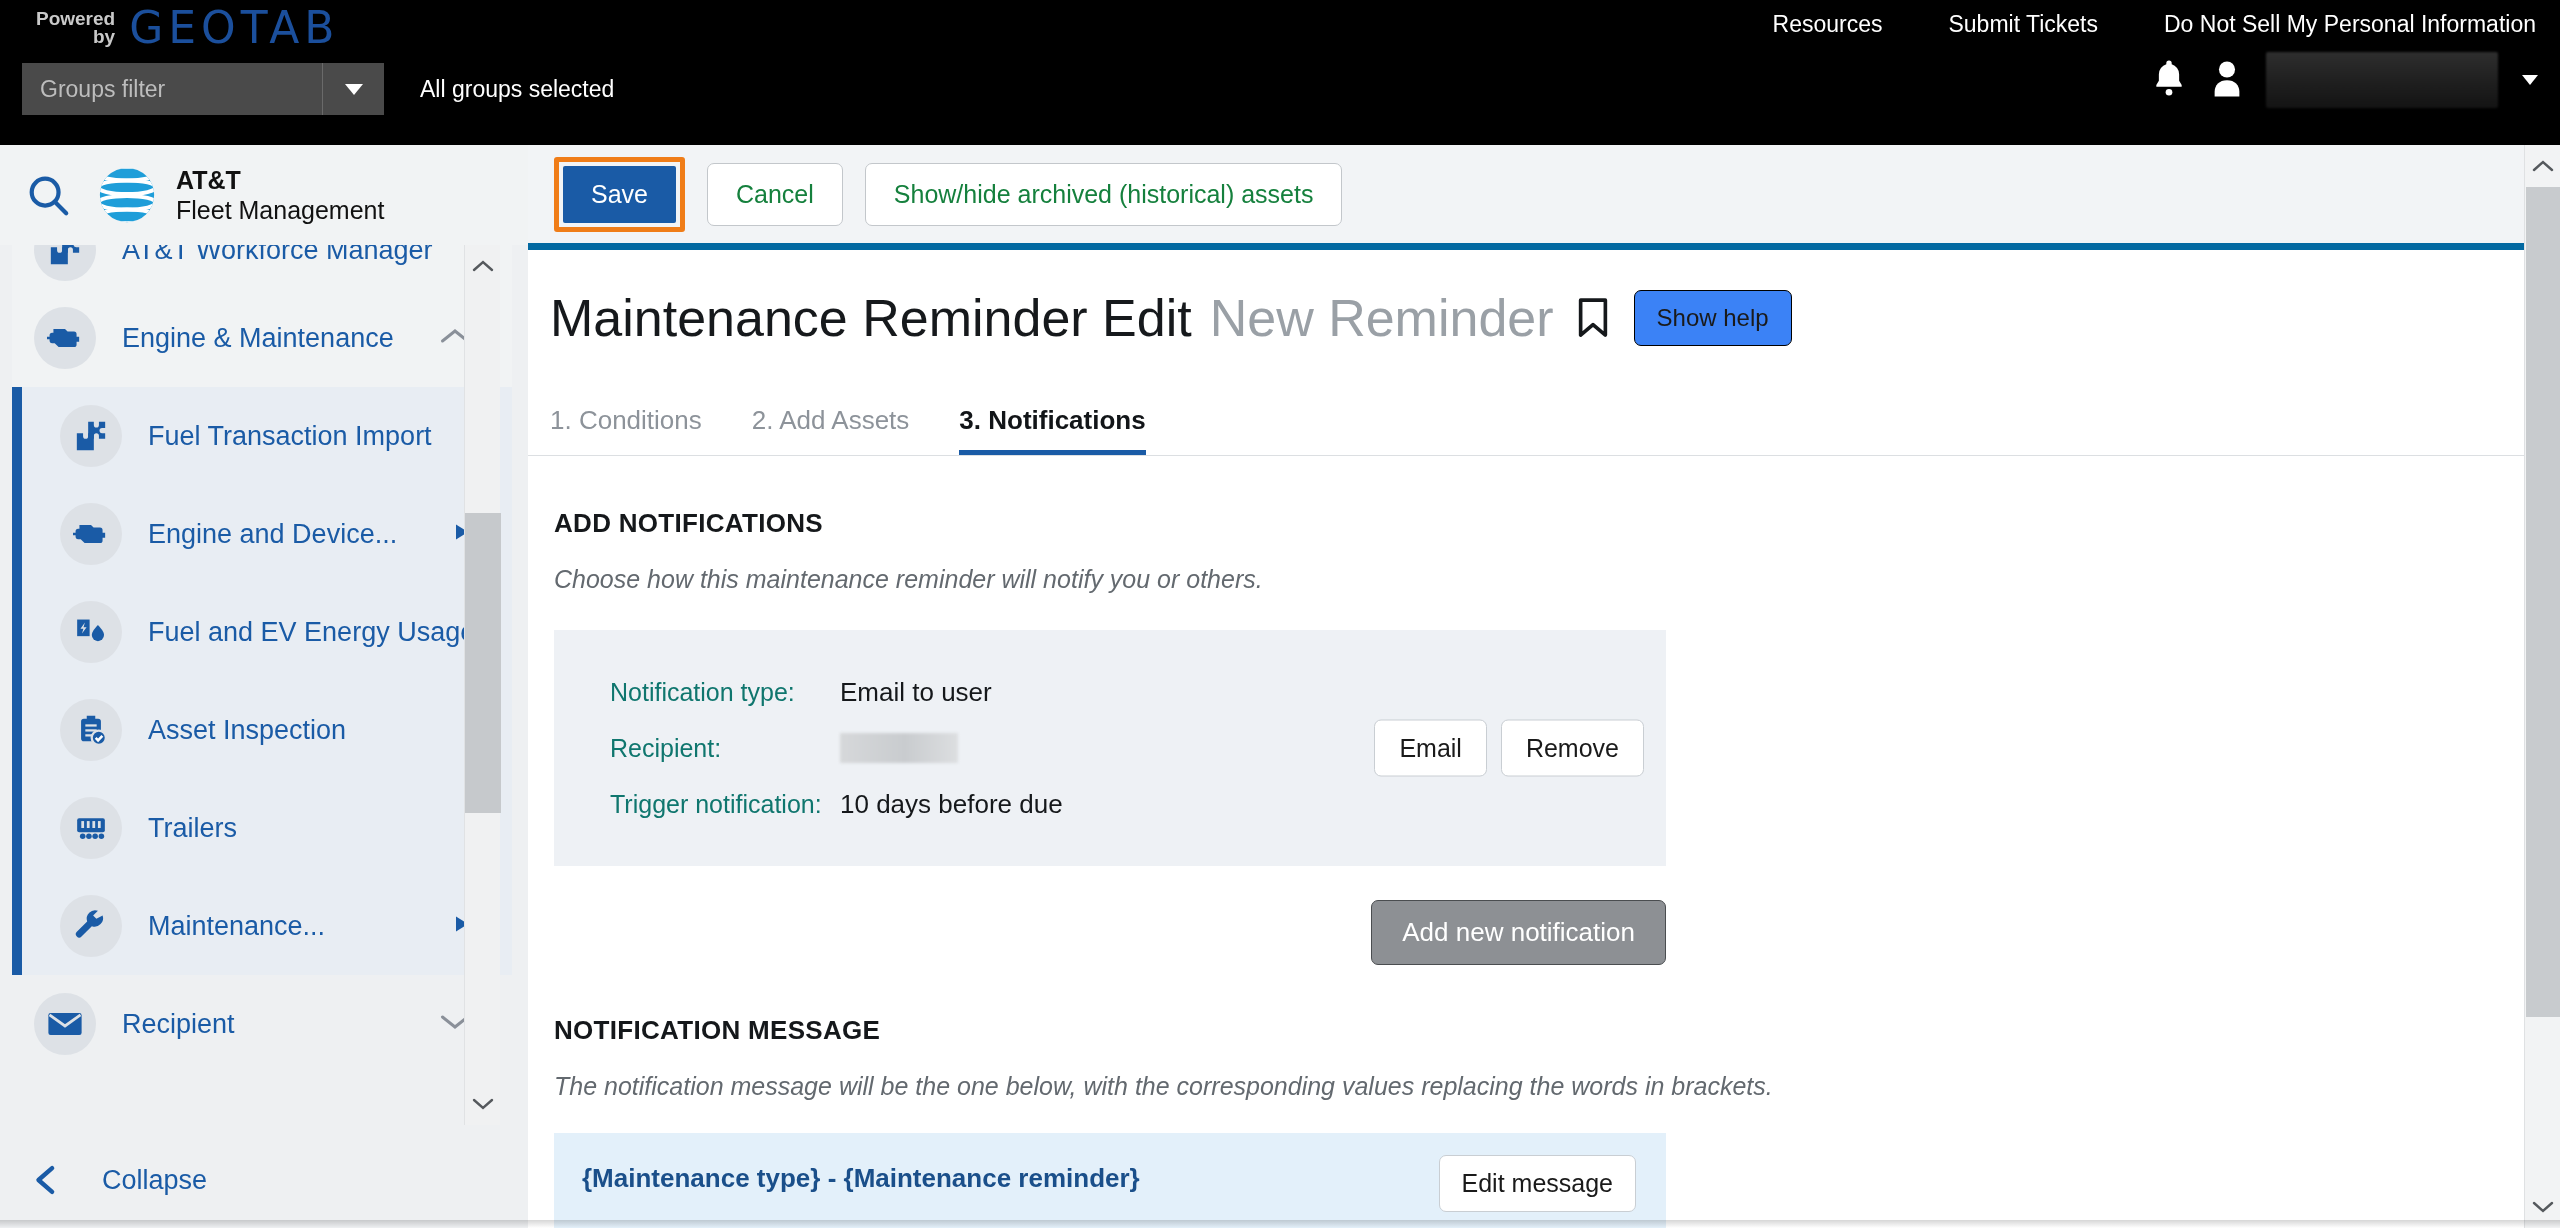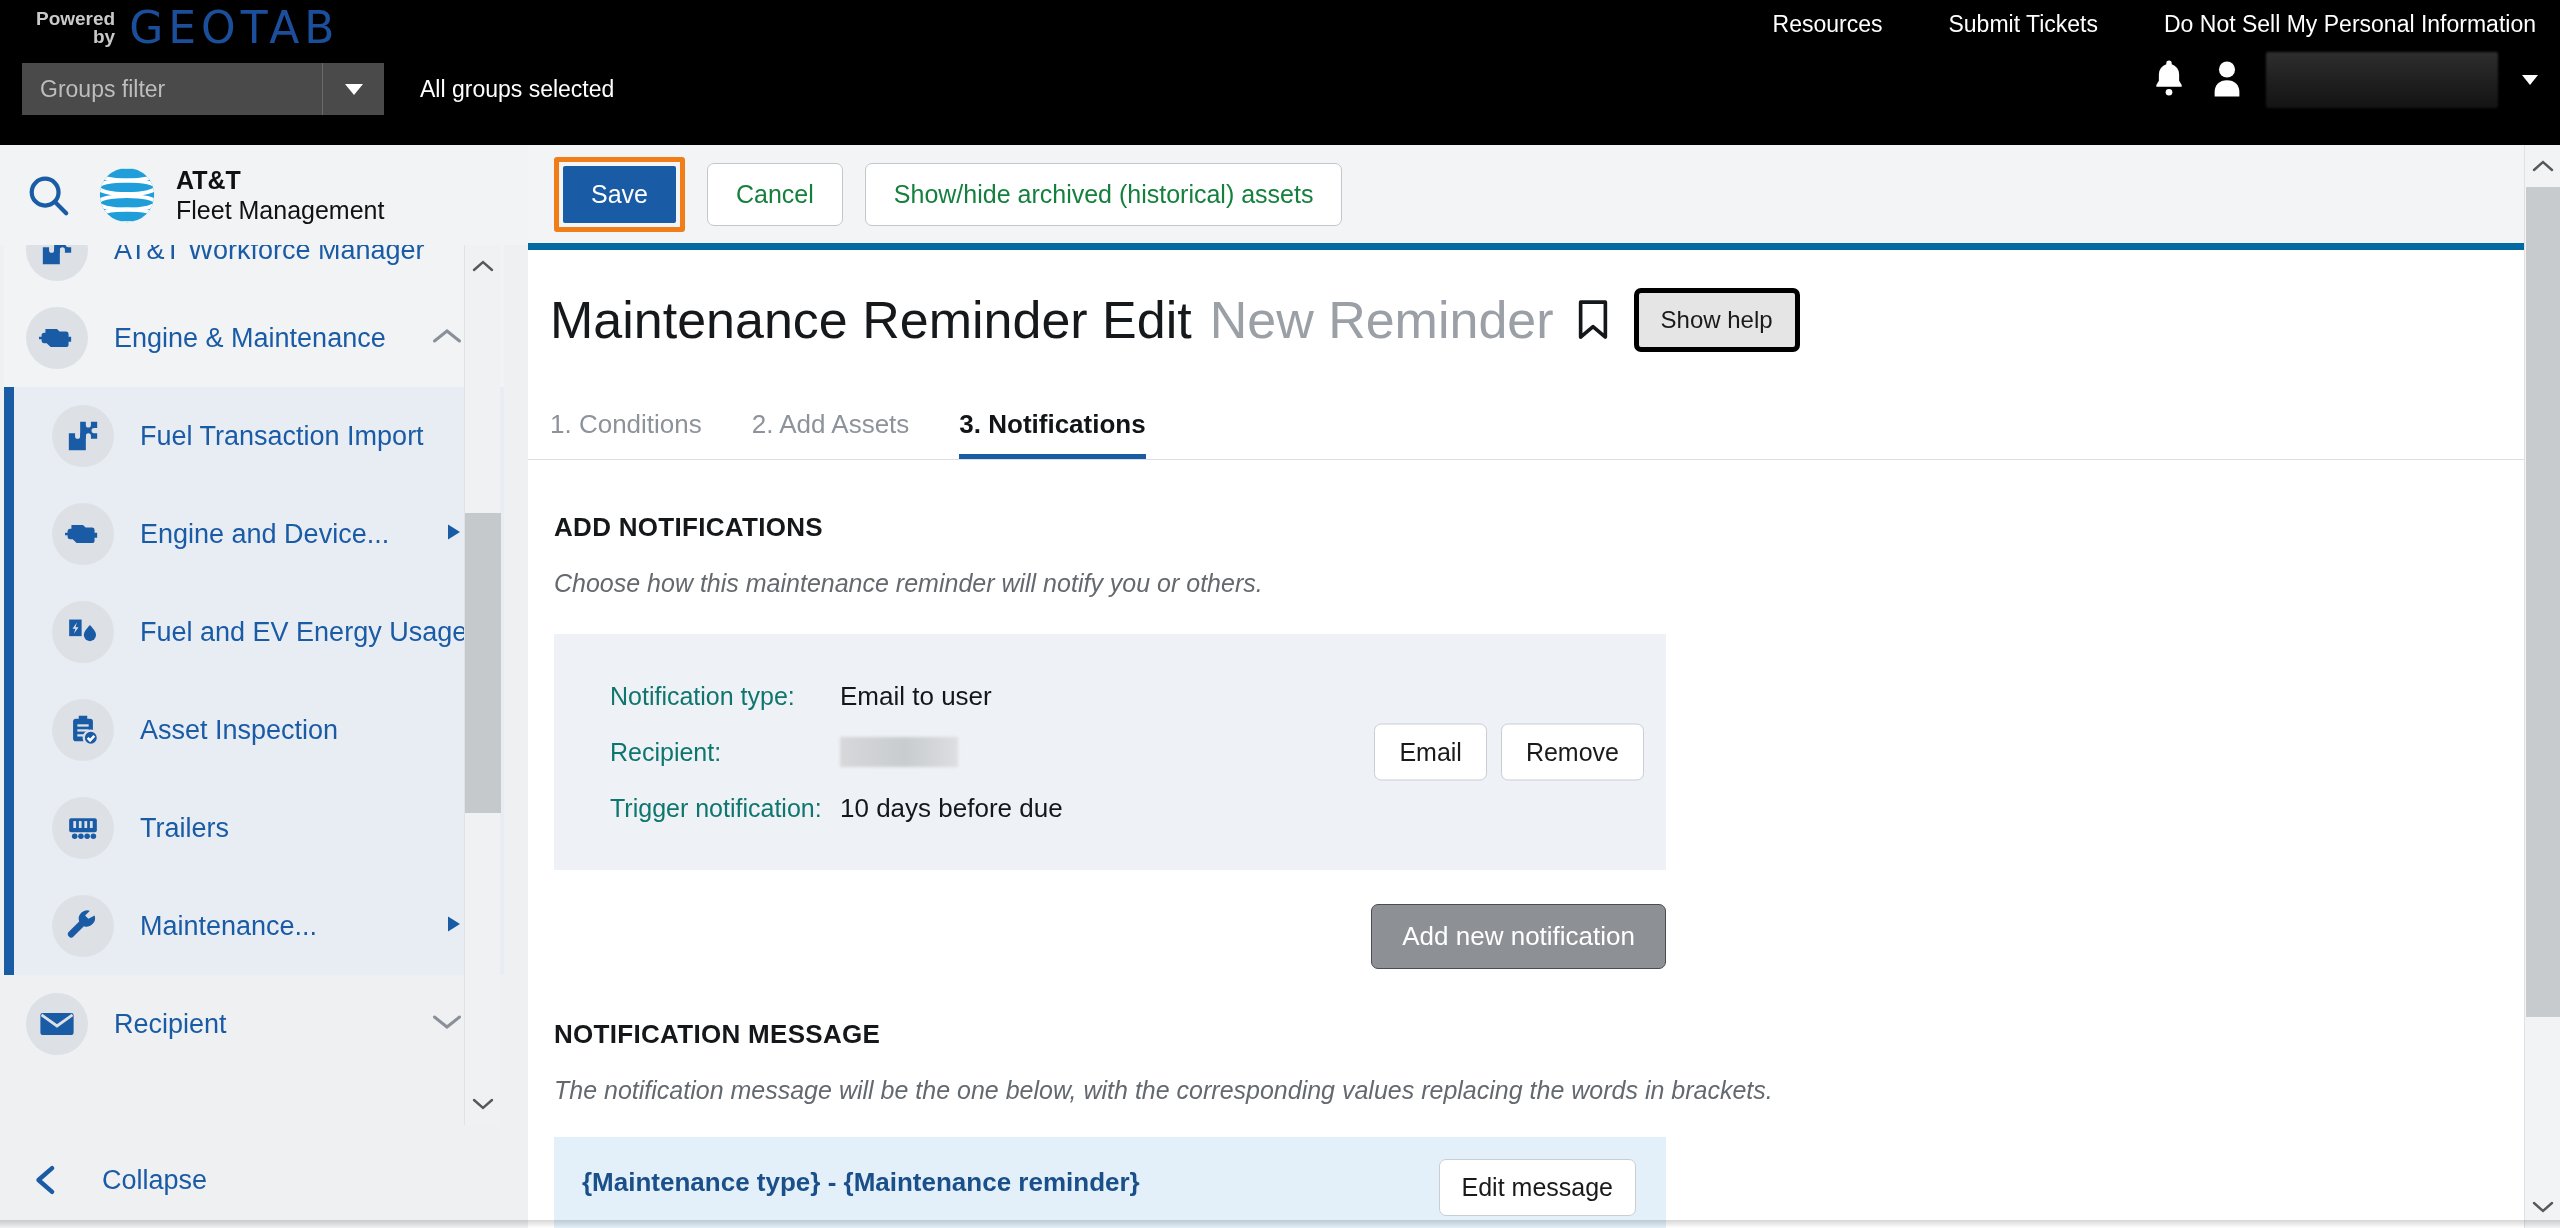--- a/index.html
+++ b/index.html
@@ -100,21 +100,21 @@
     display: flex; align-items: center; justify-content: center;
   }
   .brand-block { display: flex; align-items: center; gap: 18px; }
   .brand-text {
     font-size: 25px; line-height: 30px; color: #111111; font-weight: 700;
     font-family: "Liberation Sans", sans-serif;
   }
   .brand-text .sub { font-weight: 400; }
 
   .nav-scroll {
-    position: absolute; left: 4px; top: 100px;
+    position: absolute; left: 12px; top: 100px;
     width: 500px; height: 880px;
     overflow: hidden;
   }
   .nav-item {
     position: relative;
     display: flex; align-items: center;
     height: 98px;
     padding-left: 22px;
     cursor: pointer;
   }
@@ -209,22 +209,22 @@
   }
   .page-title {
     font-size: 52px; color: #16191c; font-weight: 400; white-space: nowrap;
     font-family: "Liberation Sans", sans-serif;
   }
   .page-subtitle {
     font-size: 52px; color: #9aa0a6; font-weight: 400; margin-left: 18px; white-space: nowrap;
   }
   .bookmark-btn { margin-left: 22px; display: flex; align-items: center; cursor: pointer; }
   .btn-showhelp {
-    background: #e5e5e5; color: #1a1a1a;
-    border: 5px solid #000000; border-radius: 7px;
+    background: #3b82f6; color: #1a1a1a;
+    border: 1px solid #000000; border-radius: 7px;
     padding: 13px 22px; font-size: 24px; margin-left: 24px;
     cursor: pointer;
   }
 
   .tabs {
     display: flex; align-items: flex-end; gap: 50px;
     padding-left: 22px;
     border-bottom: 1px solid #dcdfe2;
     height: 74px;
   }

